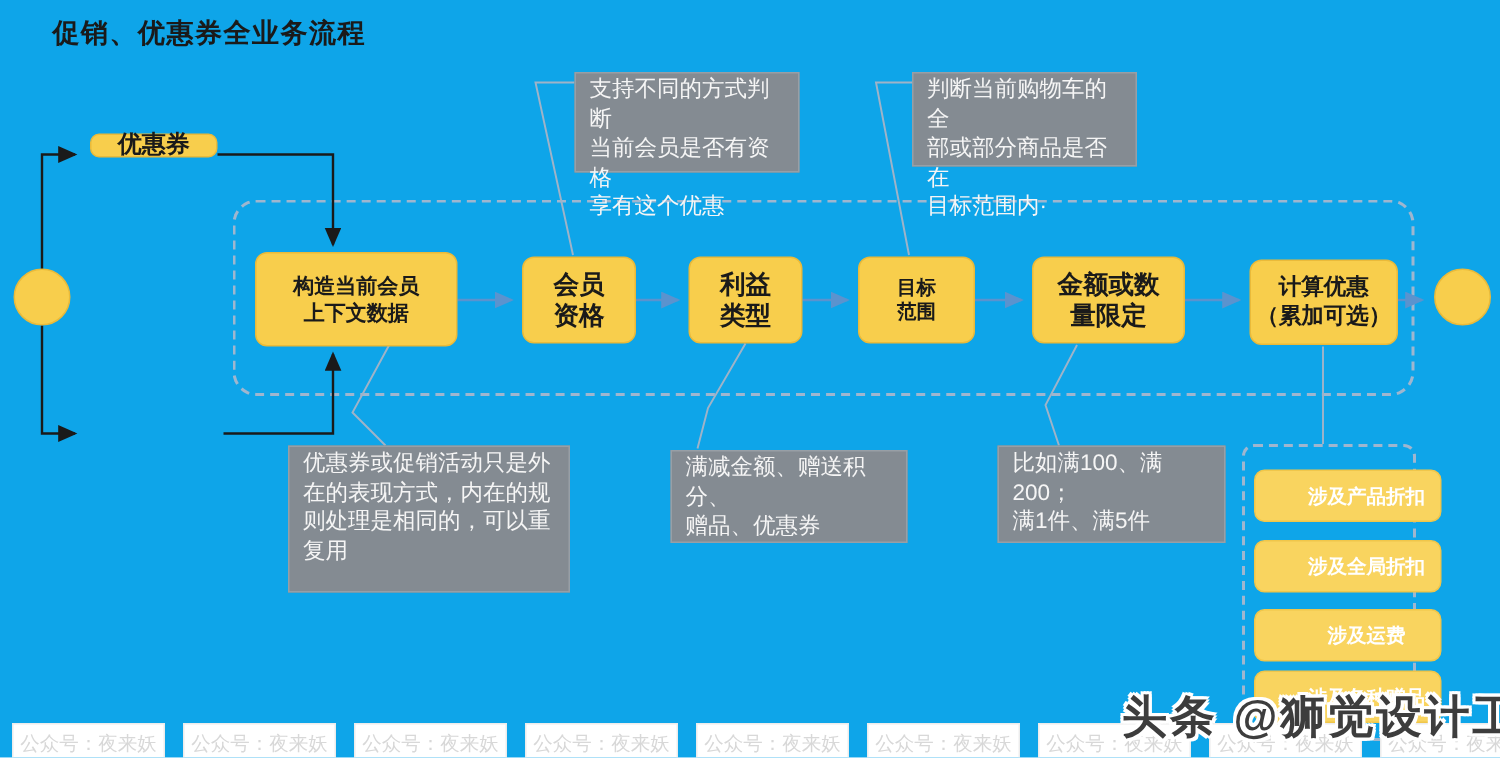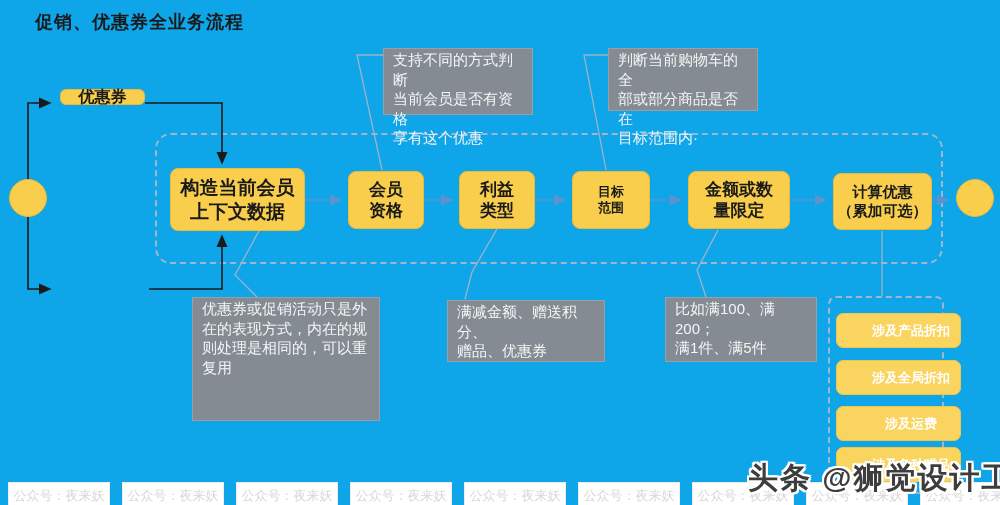--- a/index.html
+++ b/index.html
@@ -27,34 +27,34 @@
     display:flex;align-items:center;justify-content:center;text-align:center;
     font-weight:bold;color:#1a1a1a;line-height:1.25;box-sizing:border-box;
   }
   .circle{border-radius:50%;background:#f8ce4c;border:1.5px solid #eaba39;box-sizing:border-box;}
   #start-circle{left:9px;top:179px;width:38px;height:38px;}
   #end-circle{left:956px;top:179px;width:38px;height:38px;}
 
   #src-coupon{left:60px;top:89px;width:85px;height:16px;font-size:16px;border-radius:6px;}
   #src-promo{left:59px;top:275px;width:90px;height:28px;font-size:16px;border-radius:6px;}
 
-  #step-0{left:170px;top:168px;width:135px;height:63px;font-size:19px;}
+  #step-0{left:170px;top:168px;width:135px;height:63px;font-size:14px;}
   #step-1{left:348px;top:171px;width:76px;height:58px;font-size:17px;}
   #step-2{left:459px;top:171px;width:76px;height:58px;font-size:17px;}
   #step-3{left:572px;top:171px;width:78px;height:58px;font-size:13px;}
   #step-4{left:688px;top:171px;width:102px;height:58px;font-size:17px;}
   #step-5{left:833px;top:173px;width:99px;height:57px;font-size:15px;}
 
   .note{
     background:#848b92;border:1px solid #989fa6;color:#f5f5f5;
     font-size:15px;line-height:1.3;padding:1px 9px;box-sizing:border-box;
   }
   #note-0{left:383px;top:48px;width:150px;height:67px;}
   #note-1{left:608px;top:48px;width:150px;height:63px;}
-  #note-2{left:192px;top:297px;width:188px;height:124px;}
+  #note-2{left:192px;top:297px;width:188px;height:98px;}
   #note-3{left:447px;top:300px;width:158px;height:62px;}
   #note-4{left:665px;top:297px;width:152px;height:65px;}
 
   .side-item{
     left:836px;width:98px;height:33px;background:#f9d45f;border:1px solid #f0c64a;
     border-radius:7px;display:flex;align-items:center;justify-content:center;
     color:#ffffff;font-size:13px;font-weight:bold;padding-left:25px;
   }
   #side-0{top:313px;} #side-1{top:360px;} #side-2{top:406px;} #side-3{top:447px;}
 

